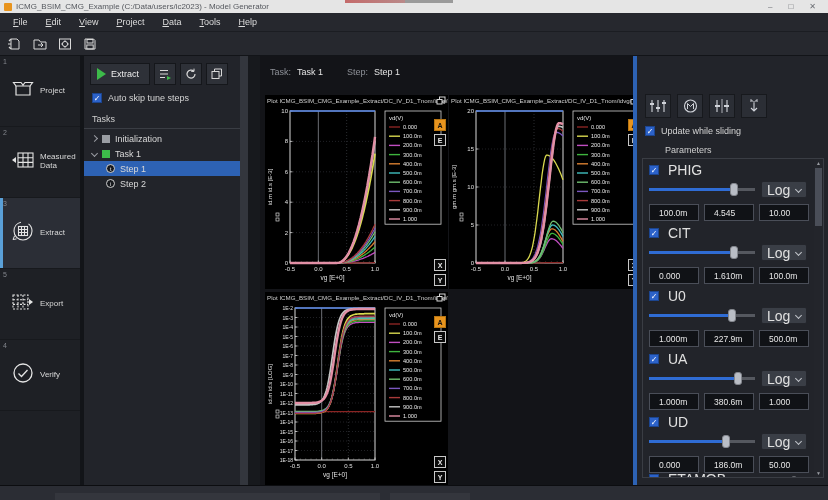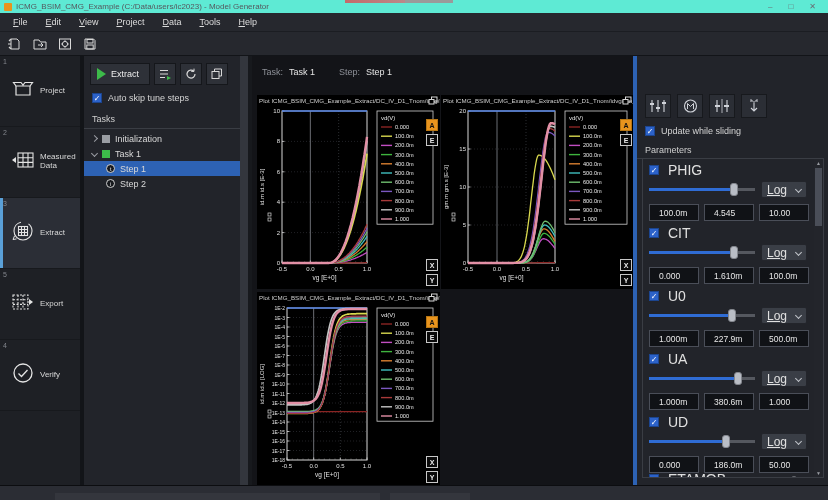--- a/index.html
+++ b/index.html
@@ -1,20 +1,20 @@
 <!DOCTYPE html>
 <html><head>
 <meta charset="utf-8">
 <style>
   * { margin:0; padding:0; box-sizing:border-box; }
   html,body { width:828px; height:500px; overflow:hidden; background:#17191d;
     font-family:"Liberation Sans", sans-serif; color:#d8d8d8; }
   .abs { position:absolute; }
   
-  #titlebar { left:0; top:0; width:828px; height:13px; background:#5eead4;
+  #titlebar { left:0; top:0; width:828px; height:13px; background:#e5e5e5;
     display:flex; align-items:center; }
   #app-icon { width:8px; height:8px; background:#e8941e; margin:0 4px 0 4px; border-radius:1px; }
   #win-title { font-size:8px; color:#55585e; white-space:nowrap; }
   #win-controls { margin-left:auto; display:flex; gap:16px; padding-right:12px; }
   #win-controls span { font-size:8px; color:#6a6d73; line-height:13px; cursor:default; }
   #red-smudge { left:345px; top:0; width:60px; height:3px;
     background:linear-gradient(90deg,#c46a6a,#b98989); }
   #gray-smudge { left:405px; top:0; width:48px; height:3px; background:#9a9a9a; }
   
   #menubar { left:0; top:13px; width:828px; height:19px; background:#26282e;
@@ -52,59 +52,59 @@
   .tree-row { display:flex; align-items:center; gap:5px; height:15px; padding-left:8px; font-size:9px; }
   .tree-row.selected { background:#2d62b4; }
   .chev { width:5px; height:5px; border-right:1.2px solid #9a9da3; border-bottom:1.2px solid #9a9da3; }
   .chev.right { transform:rotate(-45deg); }
   .chev.down { transform:rotate(45deg); }
   .swatch { width:8px; height:8px; }
   .step-ico { width:9px; height:9px; border:1px solid #cfcfcf; border-radius:50%;
     background:#17191d; color:#e8e8e8; font-size:6px; line-height:8px; text-align:center; margin-left:14px; }
   
   #splitter { left:240px; top:56px; width:8px; height:429px; background:#33363d; }
-  #plot-area { left:252px; top:56px; width:385px; height:429px; background:#131418; }
+  #plot-area { left:260px; top:56px; width:385px; height:429px; background:#131418; }
   #plot-header { display:flex; gap:6px; padding:11px 0 0 10px; font-size:9px; }
   #plot-header .k { color:#8d9097; }
   #plot-header .v { color:#e4e4e4; margin-right:18px; }
   .plot-panel { position:absolute; background:#000; }
   .plot-panel svg { position:absolute; left:0; top:0; }
   .pp-max { position:absolute; right:2px; top:1px; width:10px; height:9px; }
   .ae-col { position:absolute; right:2px; top:24px; display:flex; flex-direction:column; gap:3px; }
   .xy-col { position:absolute; right:2px; bottom:3px; display:flex; flex-direction:column; gap:3px; }
   .mini-btn { width:12px; height:12px; font-size:7px; font-weight:bold; text-align:center;
     line-height:11px; cursor:pointer; }
   .mini-btn.a { background:#e8941e; color:#111; border:1px solid #b87612; }
   .mini-btn.dark { background:#0a0a0a; color:#e8e8e8; border:1px solid #c8c8c8; }
   
   #right-divider { left:633px; top:56px; width:4px; height:429px; background:#2d62b4; }
   #right-panel { left:637px; top:56px; width:191px; height:429px; background:#22242a; }
   #tuner-toolbar { display:flex; gap:6px; padding:38px 0 0 8px; }
   .tuner-btn { width:26px; height:24px; background:#2b2e35; border:1px solid #17191d;
     display:flex; align-items:center; justify-content:center; cursor:pointer; }
   #params-label { font-size:9px; color:#cfcfcf; padding:9px 8px 3px 8px;
-    border-bottom:1px solid #3a3d44; margin-right:6px; }
+    border-bottom:1px solid #3a3d44; margin-right:6px;margin-left:20px; }
   #param-container { position:absolute; left:5px; top:102px; width:182px; height:320px;
     border:1px solid #3a3d44; overflow:hidden; }
   #param-scrollbar { position:absolute; right:0; top:0; width:9px; height:100%; background:#23252b; }
   #param-scrollbar .thumb { position:absolute; top:9px; left:1px; width:7px; height:58px; background:#4a4e58; }
   #param-scrollbar .arr { position:absolute; left:0; width:9px; font-size:5px; color:#9a9da3; text-align:center; }
   .param-group { position:absolute; left:6px; width:160px; }
   .pg-head { display:flex; align-items:center; gap:9px; height:13px; }
   .pg-name { font-size:14px; color:#e0e0e0; }
   .pg-sliderrow { display:flex; align-items:center; margin-top:5px; height:17px; }
   .pslider { position:relative; width:106px; height:17px; margin-right:6px; }
   .pslider .track { position:absolute; left:0; right:0; top:7px; height:3px; background:#55585f; }
   .pslider .fill { position:absolute; left:0; top:0; height:3px; background:#2f6cd4; }
   .pslider .handle { position:absolute; top:2px; width:8px; height:13px;
     background:#b9bdc5; border-radius:3px; border:1px solid #83868d; }
   .log-select { width:46px; height:17px; background:#3a3e46; border:1px solid #23252b;
     border-radius:2px; display:flex; align-items:center; justify-content:space-between;
     padding:0 5px; cursor:pointer; }
-  .log-select .lbl { font-size:12px; color:#e0e0e0;text-decoration:underline; }
+  .log-select .lbl { font-size:14px; color:#e0e0e0; }
   .log-select .chev { border-color:#c0c3c9; }
   .pg-fields { display:flex; gap:5px; margin-top:6px; }
   .pfield { width:51px; height:17px; background:#101216; border:1px solid #4a4e58;
     font-size:8.5px; color:#e8e8e8; line-height:16px; padding-left:9px; }
   #etamob-chev { position:absolute; right:12px; font-size:6px; color:#9a9da3; }
   
   #bottom-bar { left:0; top:485px; width:828px; height:15px; background:#2b2d34; border-top:1px solid #0c0d10; }
   .bb-seg { position:absolute; bottom:0; height:7px; background:#34363d; }
 </style>
 </head>

